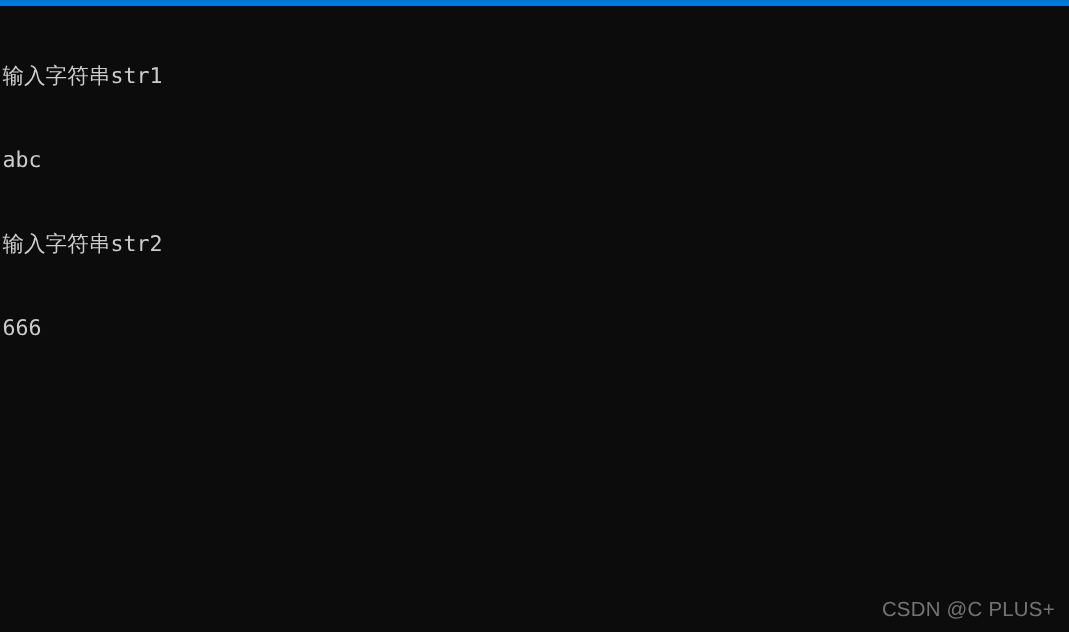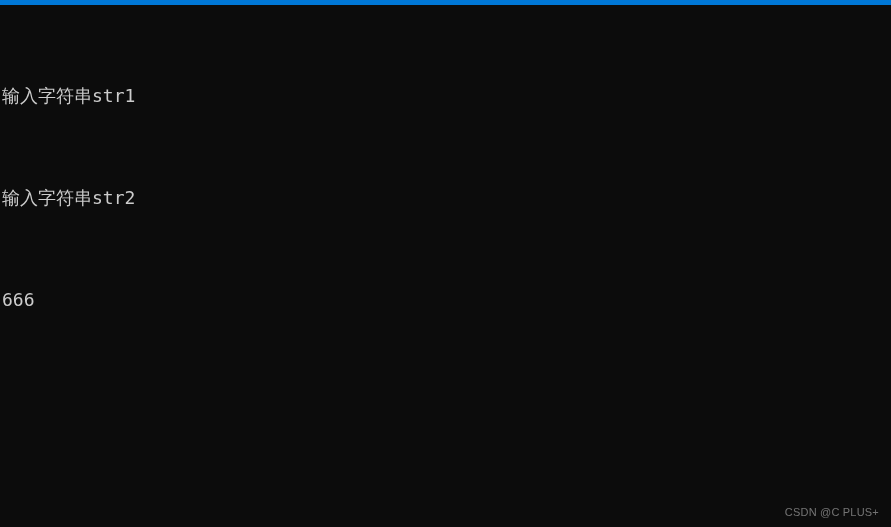--- a/index.html
+++ b/index.html
@@ -22,39 +22,39 @@
       width: 100%;
       height: 5px;
       background: #0078d7;
     }
     .console {
       padding: 0 2px;
       white-space: pre;
     }
     .console-line {
       min-height: 1.3em;
-      margin-top: 32px;
     }
     .watermark {
       position: absolute;
       bottom: 8px;
       right: 12px;
       font-family: Arial, sans-serif;
-      font-size: 11px;
+      font-size: 17px;
       color: rgba(200, 200, 200, 0.55);
       letter-spacing: 0.2px;
     }
   </style>
 </head>
 <body>
 
 <div class="titlebar"></div>
 
 <div class="console">
   <div class="console-line">输入字符串str1</div>
+  <div class="console-line">abc</div>
   <div class="console-line">输入字符串str2</div>
   <div class="console-line">666</div>
   <div class="console-line"></div>
   
   
   
 </div>
 
 <div class="watermark">CSDN @C PLUS+</div>
 

